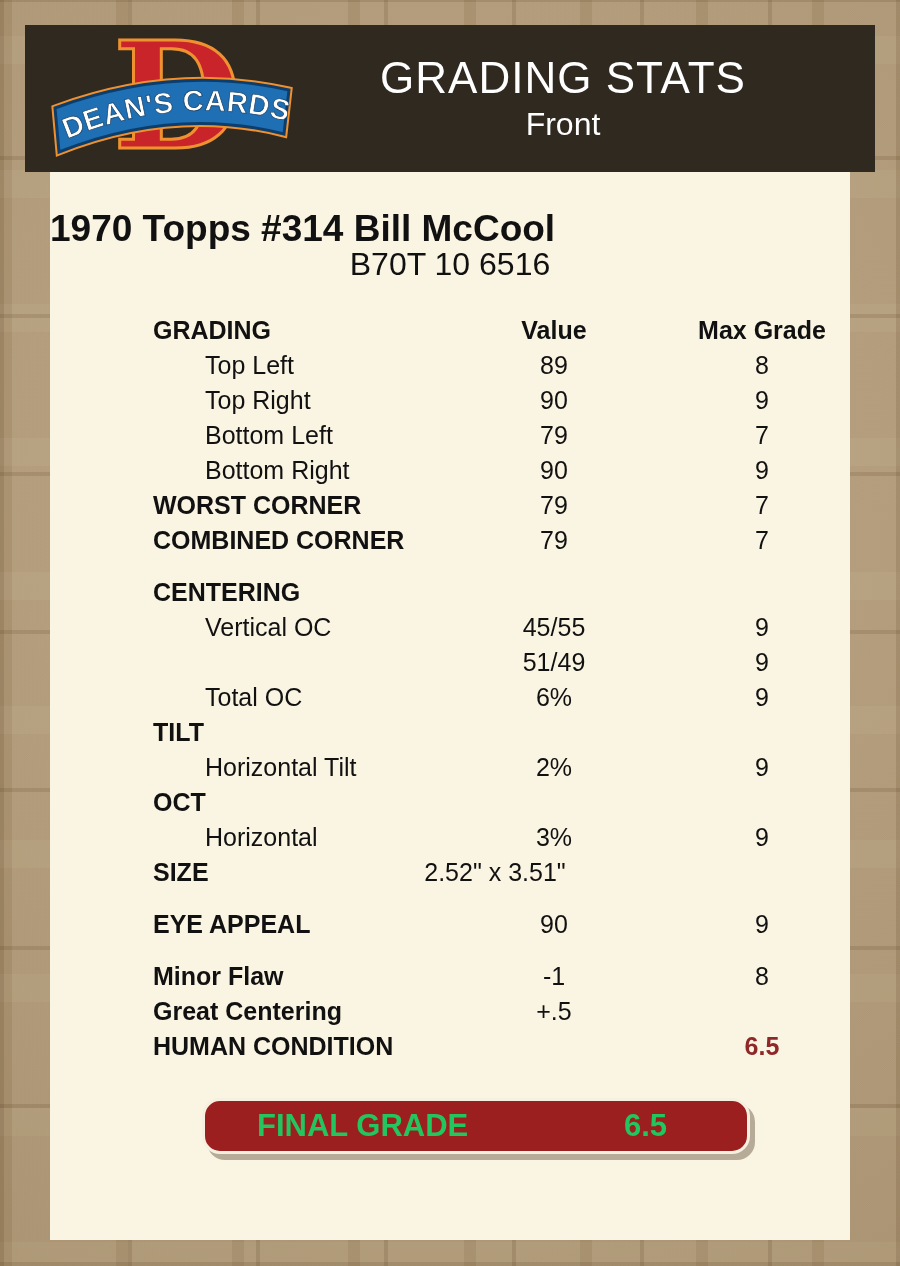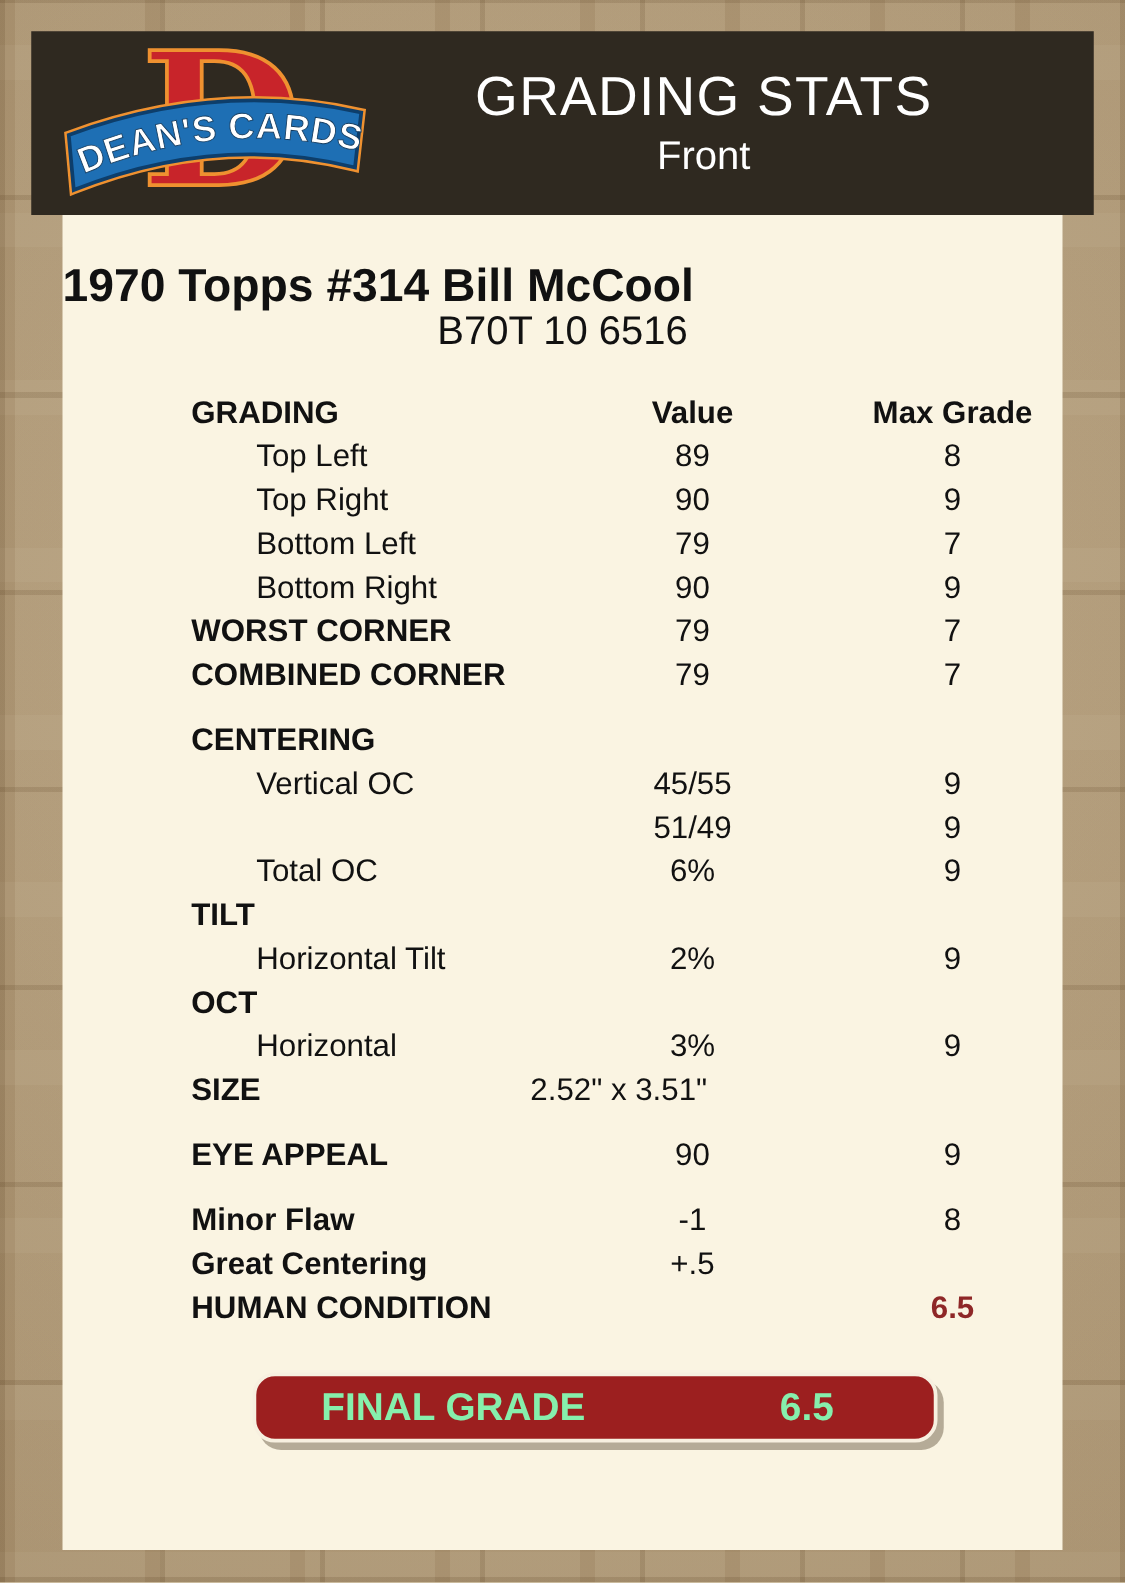--- a/index.html
+++ b/index.html
@@ -44,21 +44,21 @@
   .val{position:absolute;left:404px;width:200px;text-align:center;white-space:nowrap;}
   .max{position:absolute;left:602px;width:140px;text-align:center;white-space:nowrap;margin-left:40px;}
   .row.thead .val,.row.thead .max{font-weight:bold;}
   .row.size .val{left:275px;width:340px;}
   .row.redmax .max{color:#8e2727;font-weight:bold;}
   
   .final-grade{
     position:absolute;left:152px;top:926px;width:490px;height:50px;
     background:#9c1f1f;border:3px solid #f7f0e0;border-radius:18px;
     box-shadow:5px 6px 0 #b5ab97;
-    display:flex;align-items:center;color:#86efac;font-weight:bold;font-size:31px;
+    display:flex;align-items:center;color:#22c55e;font-weight:bold;font-size:31px;
     padding-left:52px;
   }
   .final-grade .fg-value{margin-left:auto;margin-right:80px;}
 </style>
 </head>
 <body>
 
 <div class="bg-collage"></div>
 
 <div class="header-bar">

